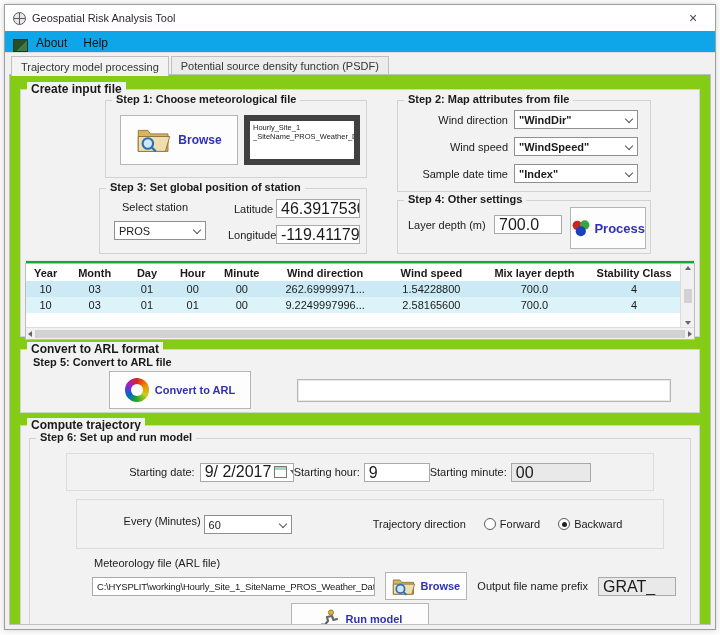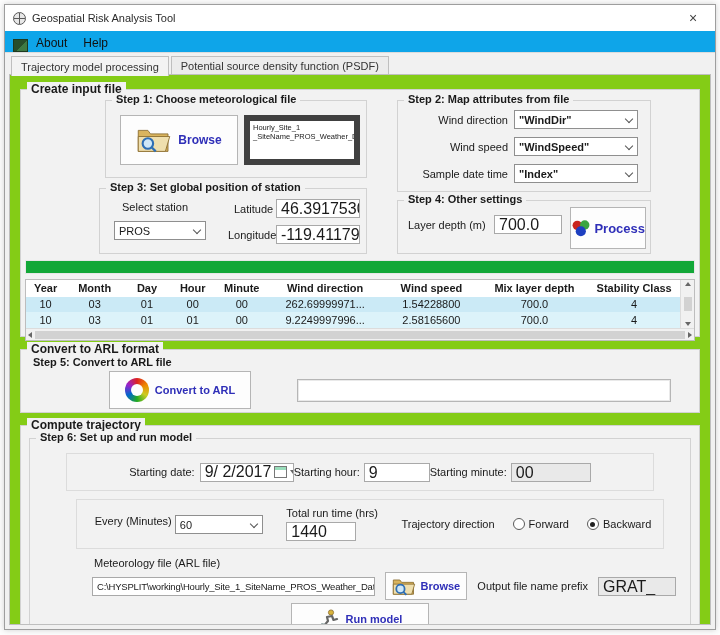--- a/index.html
+++ b/index.html
@@ -176,21 +176,21 @@
             <circle cx="8" cy="7" r="6" fill="#c8251f"></circle>
             <circle cx="17.5" cy="6.5" r="6" fill="#3aa53f"></circle>
             <circle cx="12.5" cy="14.5" r="6.5" fill="#1d3fc0"></circle>
           </svg>
           <span class="btntext" style="font-size:13px;">Process</span>
         </div>
       </div>
 
       <div class="greenbar abs" style="left:4px;right:4px;top:170px;height:14px;"></div>
 
-      <div class="tablewrap abs" style="left:4px;right:4px;top:189px;height:62px;">
+      <div class="tablewrap abs" style="left:4px;right:4px;top:173px;height:77px;">
         <div class="tbody">
           <div class="tcols">
             <div class="trow head">
               <span class="tc c0">Year</span>
               <span class="tc c1">Month</span>
               <span class="tc c2">Day</span>
               <span class="tc c3">Hour</span>
               <span class="tc c4">Minute</span>
               <span class="tc c5">Wind direction</span>
               <span class="tc c6">Wind speed</span>
@@ -270,24 +270,20 @@
         </div>
 
         <div class="subpanel" style="left:46px;right:26px;top:60px;height:50px;justify-content:space-around;">
           <span style="display:flex;gap:3px;">
             <span class="lbl" style="padding-left:6px;">Every (Minutes)</span>
             <span class="combo" style="width:88px;display:block;">
               <span>60</span>
               <span class="chev"></span>
             </span>
           </span>
-          <span style="display:flex;flex-direction:column;gap:3px;align-items:center;">
-            <span class="lbl">Total run time (hrs)</span>
-            <span class="field" style="width:70px;align-self:flex-start;">1440</span>
-          </span>
           <span style="display:flex;align-items:center;gap:18px;">
             <span class="lbl">Trajectory direction</span>
             <span style="display:flex;align-items:center;">
               <span class="radio"></span>
               <span class="lbl">Forward</span>
             </span>
             <span style="display:flex;align-items:center;">
               <span class="radio checked"></span>
               <span class="lbl">Backward</span>
             </span>

